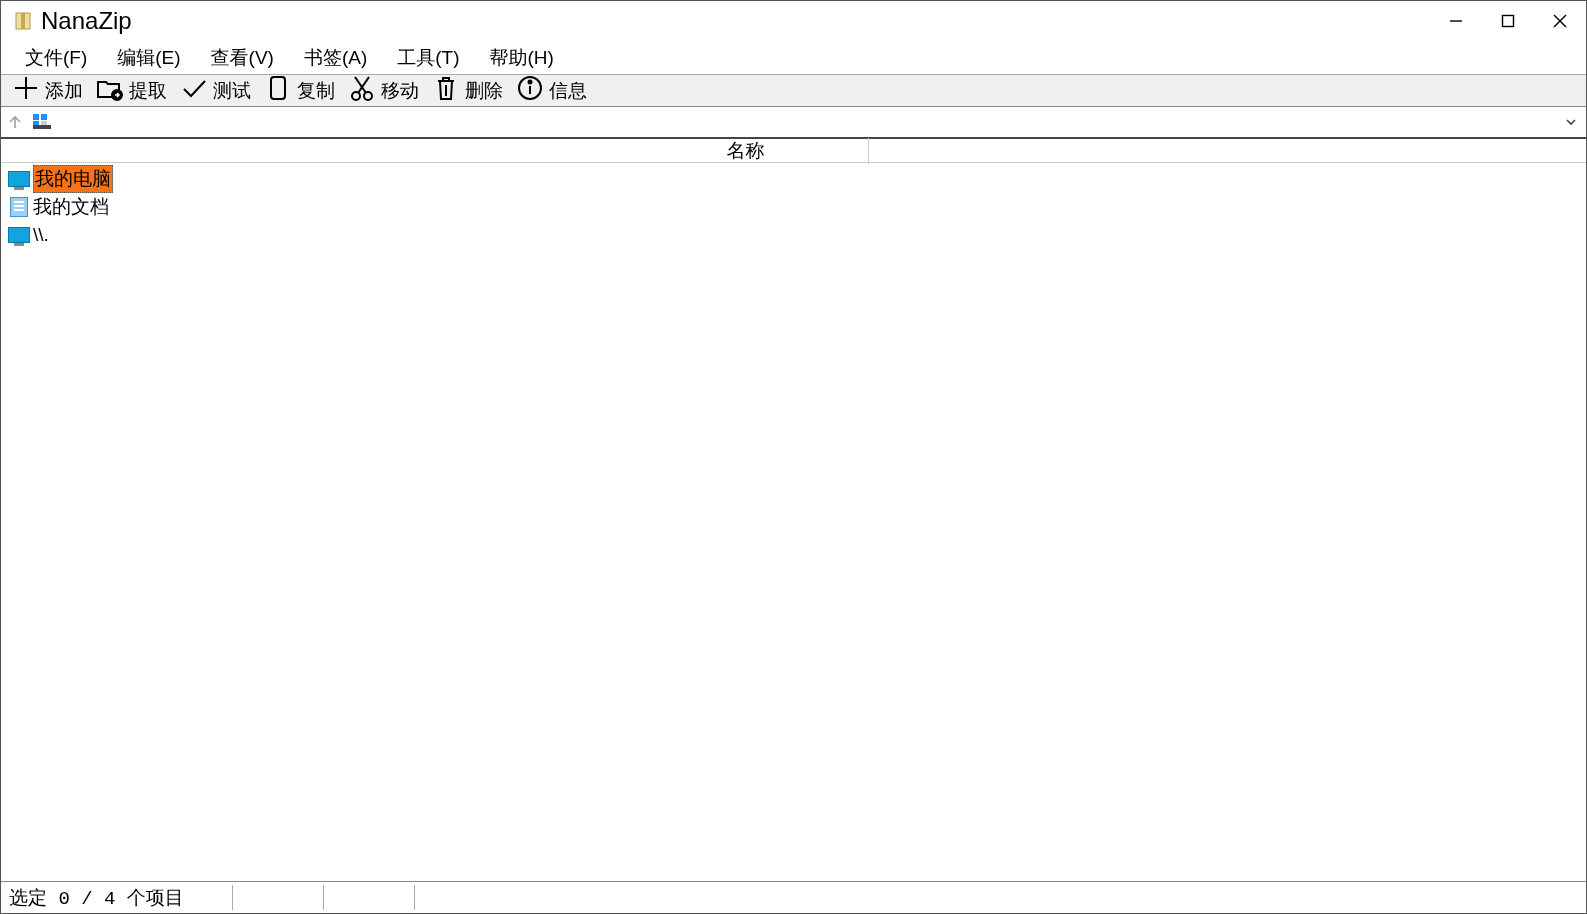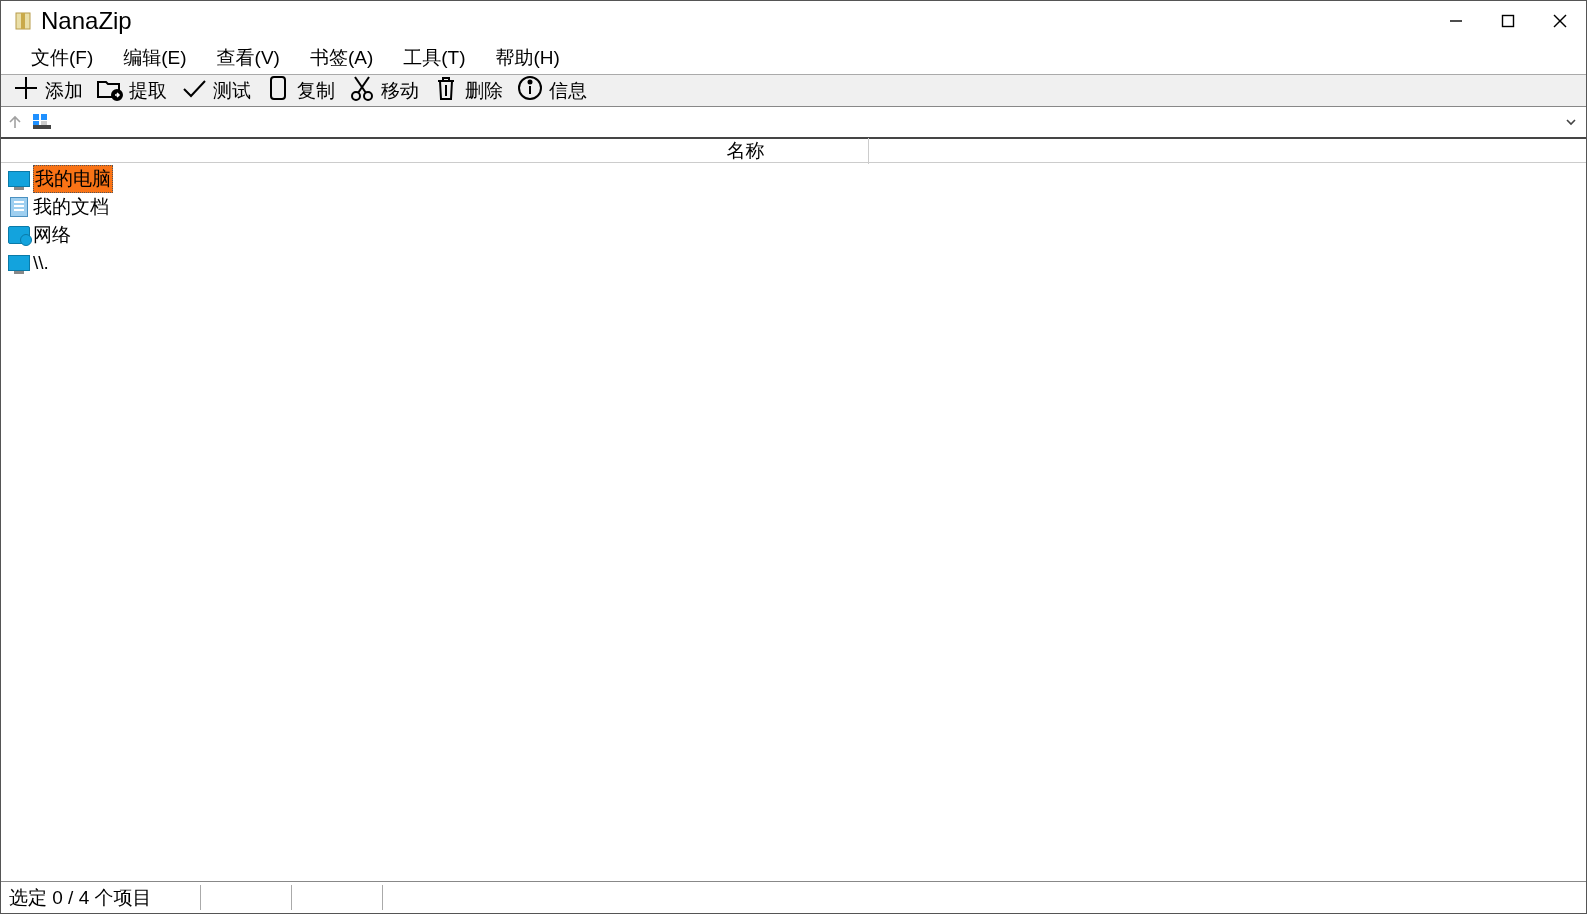--- a/index.html
+++ b/index.html
@@ -8,21 +8,21 @@
 
 
 .titlebar { display:flex; align-items:center; height:40px; background:#fff; }
 .titlebar .app-icon { width:20px; height:20px; margin:0 8px 0 12px; }
 .titlebar .title { font-size:24px; }
 .titlebar .spacer { flex:1; }
 .titlebar .win-btn { width:52px; height:100%; display:flex; align-items:center; justify-content:center; }
 .titlebar .win-btn svg { width:14px; height:14px; stroke:#000; stroke-width:1.4; fill:none; }
 
 
-.menubar { display:flex; align-items:center; height:34px; padding:0 24px; gap:18px; font-size:19px; border-bottom:1px solid #aaa; }
+.menubar { display:flex; align-items:center; height:34px; padding:0 18px; gap:18px; font-size:19px; border-bottom:1px solid #aaa; }
 .menubar .menu-item { padding:2px 6px; }
 
 
 .toolbar { display:flex; align-items:center; height:32px; background:#f0f0f0; border-bottom:1px solid #888; padding:0 4px; }
 .tool-btn { display:flex; align-items:center; gap:4px; padding:0 6px; height:100%; font-size:19px; }
 .tool-btn svg { width:30px; height:30px; stroke:#000; stroke-width:2; fill:none; }
 
 
 .addressbar { display:flex; align-items:center; height:32px; border-bottom:2px solid #454545; padding-left:2px; }
 .up-btn { width:24px; display:flex; align-items:center; justify-content:center; opacity:.55; }
@@ -44,21 +44,21 @@
 
 .icon-monitor { width:22px; height:16px; background:#13a3dd; border:1px solid #0a7aa8; position:relative; }
 .icon-monitor:after { content:""; position:absolute; left:5px; top:15px; width:10px; height:3px; background:#888; }
 .icon-doc { width:18px; height:20px; background:#9ecff0; border:1px solid #4a90c0; position:relative; }
 .icon-doc:before { content:""; position:absolute; left:3px; top:3px; width:10px; height:2px; background:#fff; box-shadow:0 4px 0 #fff,0 8px 0 #fff; }
 .icon-net { width:22px; height:18px; background:#13a3dd; border:1px solid #0a7aa8; border-radius:2px; position:relative; }
 .icon-net:before { content:""; position:absolute; right:-3px; bottom:-3px; width:10px; height:10px; background:#13a3dd; border:1px solid #0a7aa8; border-radius:50%; }
 
 
 .statusbar { display:flex; align-items:center; height:32px; border-top:1px solid #888; font-size:19px; }
-.statusbar .cell { padding:0 8px; height:100%; display:flex; align-items:center; }
+.statusbar .cell { padding:0 8px; height:100%; display:flex; align-items:center;font-family:Liberation Mono, monospace; }
 .statusbar .sep { border-left:1px solid #aaa; height:80%; }
 </style>
 </head>
 <body>
 
 <div class="window">
 
   <div class="titlebar">
     <span class="app-icon">
       <svg viewBox="0 0 20 20">
@@ -184,26 +184,20 @@
         <span class="label">我的电脑</span>
       </div>
       <div class="row">
         <span class="icon-slot">
           <span class="icon-doc"></span>
         </span>
         <span class="label">我的文档</span>
       </div>
       <div class="row">
         <span class="icon-slot">
-          <span class="icon-net"></span>
-        </span>
-        <span class="label">网络</span>
-      </div>
-      <div class="row">
-        <span class="icon-slot">
           <span class="icon-monitor"></span>
         </span>
         <span class="label">\\.</span>
       </div>
     </div>
 
   <div class="statusbar">
     <div class="cell">选定 0 / 4 个项目</div>
     <div class="sep" style="margin-left:40px"></div>
     <div class="cell" style="width:90px"></div>

